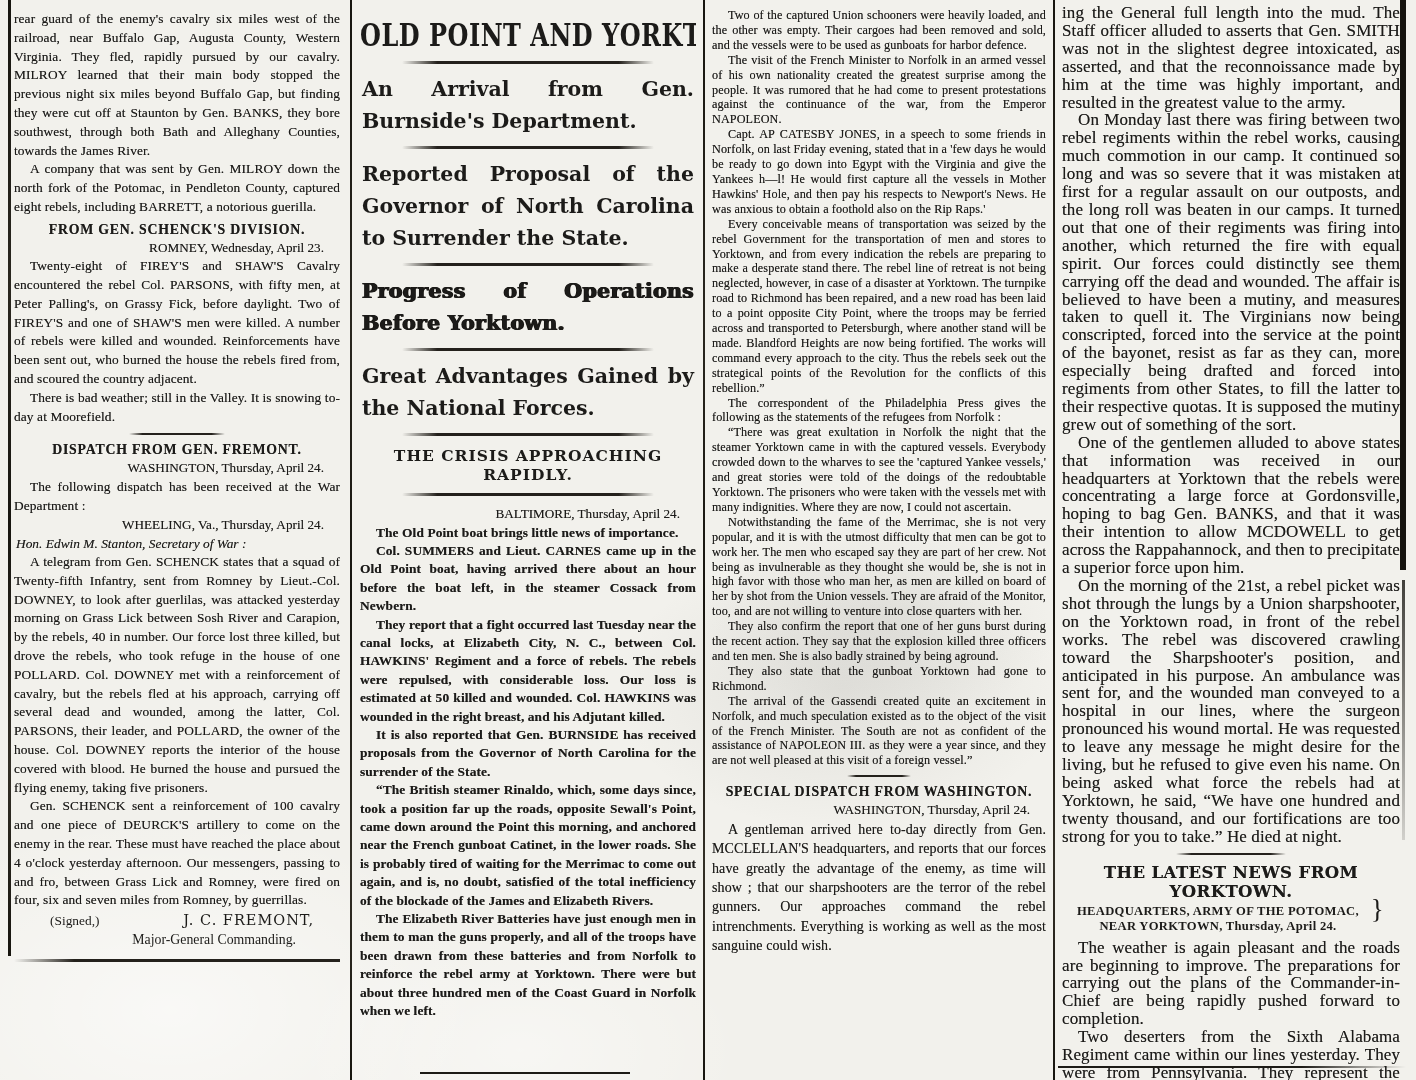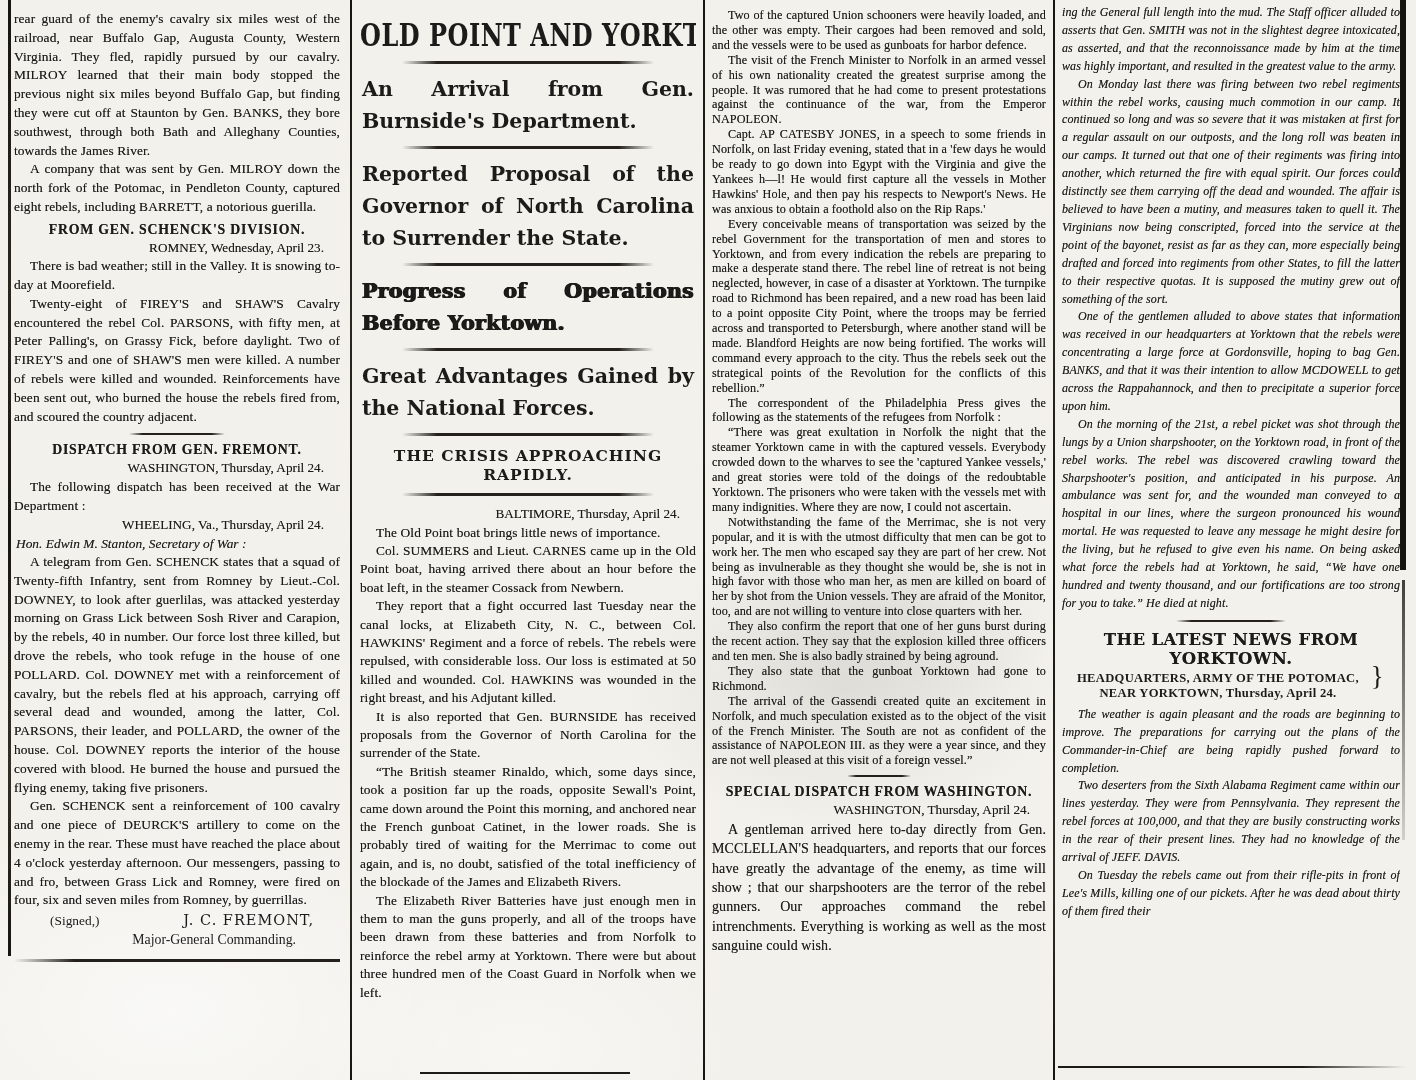--- a/index.html
+++ b/index.html
@@ -16,22 +16,22 @@
   }
   .col{position:absolute;top:0;bottom:0;overflow:hidden;text-align:justify;}
   #col1{left:14px;width:326px;padding-top:10px;}
   #col2{left:360px;width:336px;padding-top:2px;}
   #col3{left:712px;width:334px;padding-top:8px;}
   #col4{left:1062px;width:338px;padding-top:4px;}
 
   
   .p{font-size:13.4px;line-height:18.8px;text-indent:16px;letter-spacing:0.1px;
      text-shadow:0 0 0.5px rgba(20,20,20,0.55);}
-  #col2 .p{line-height:18.4px;}
-  #col4 .p{font-size:12px;line-height:17.9px;font-style:italic;}
+  #col2 .p{line-height:18.4px;font-weight:bold;}
+  #col4 .p{font-size:17px;line-height:17.9px;}
   .p0{text-indent:0;}
   .dense{font-size:12.2px;line-height:14.9px;}
   .post{font-size:14px;line-height:19.4px;}
   .italicline{font-style:italic;font-size:13.4px;line-height:19px;text-indent:2px;
      text-shadow:0 0 0.5px rgba(20,20,20,0.5);}
 
   
   .headline{font-family:"DejaVu Serif",serif;font-weight:bold;text-align:center;
      font-size:24px;line-height:42px;height:44px;transform:scaleY(1.32);transform-origin:center top;
      letter-spacing:0.5px;margin:6px 0 2px;white-space:nowrap;}
@@ -82,22 +82,22 @@
 </style>
 </head>
 <body>
 
 <div class="page">
   <div id="col1" class="col">
       <div class="p p0">rear guard of the enemy's cavalry six miles west of the railroad, near Buffalo Gap, Augusta County, Western Virginia.  They fled, rapidly pursued by our cavalry.  MILROY learned that their main body stopped the previous night six miles beyond Buffalo Gap, but finding they were cut off at Staunton by Gen. BANKS, they bore southwest, through both Bath and Alleghany Counties, towards the James River.</div>
       <div class="p">A company that was sent by Gen. MILROY down the north fork of the Potomac, in Pendleton County, captured eight rebels, including BARRETT, a notorious guerilla.</div>
       <div class="subhead">FROM GEN. SCHENCK'S DIVISION.</div>
       <div class="dateline">ROMNEY, Wednesday, April 23.</div>
+      <div class="p">Twenty-eight of FIREY'S and SHAW'S Cavalry encountered the rebel Col. PARSONS, with fifty men, at Peter Palling's, on Grassy Fick, before daylight. Two of FIREY'S and one of SHAW'S men were killed. A number of rebels were killed and wounded.  Reinforcements have been sent out, who burned the house the rebels fired from, and scoured the country adjacent.</div>
       <div class="p">There is bad weather; still in the Valley.  It is snowing to-day at Moorefield.</div>
-      <div class="p">Twenty-eight of FIREY'S and SHAW'S Cavalry encountered the rebel Col. PARSONS, with fifty men, at Peter Palling's, on Grassy Fick, before daylight. Two of FIREY'S and one of SHAW'S men were killed. A number of rebels were killed and wounded.  Reinforcements have been sent out, who burned the house the rebels fired from, and scoured the country adjacent.</div>
       <div class="rule rule-s"></div>
       <div class="subhead">DISPATCH FROM GEN. FREMONT.</div>
       <div class="dateline">WASHINGTON, Thursday, April 24.</div>
       <div class="p">The following dispatch has been received at the War Department :</div>
       <div class="dateline">WHEELING, Va., Thursday, April 24.</div>
       <div class="italicline">Hon. Edwin M. Stanton, Secretary of War :</div>
       <div class="p">A telegram from Gen. SCHENCK states that a squad of Twenty-fifth Infantry, sent from Romney by Lieut.-Col. DOWNEY, to look after guerlilas, was attacked yesterday morning on Grass Lick between Sosh River and Carapion, by the rebels, 40 in number.  Our force lost three killed, but drove the rebels, who took refuge in the house of one POLLARD.  Col. DOWNEY met with a reinforcement of cavalry, but the rebels fled at his approach, carrying off several dead and wounded, among the latter, Col. PARSONS, their leader, and POLLARD, the owner of the house.  Col. DOWNEY reports the interior of the house covered with blood.  He burned the house and pursued the flying enemy, taking five prisoners.</div>
       <div class="p">Gen. SCHENCK sent a reinforcement of 100 cavalry and one piece of DEURCK'S artillery to come on the enemy in the rear.  These must have reached the place about 4 o'clock yesterday afternoon.  Our messengers, passing to and fro, between Grass Lick and Romney, were fired on four, six and seven miles from Romney, by guerrillas.</div>
       <div class="sigrow">
         <span class="sig-left">(Signed,)</span>

